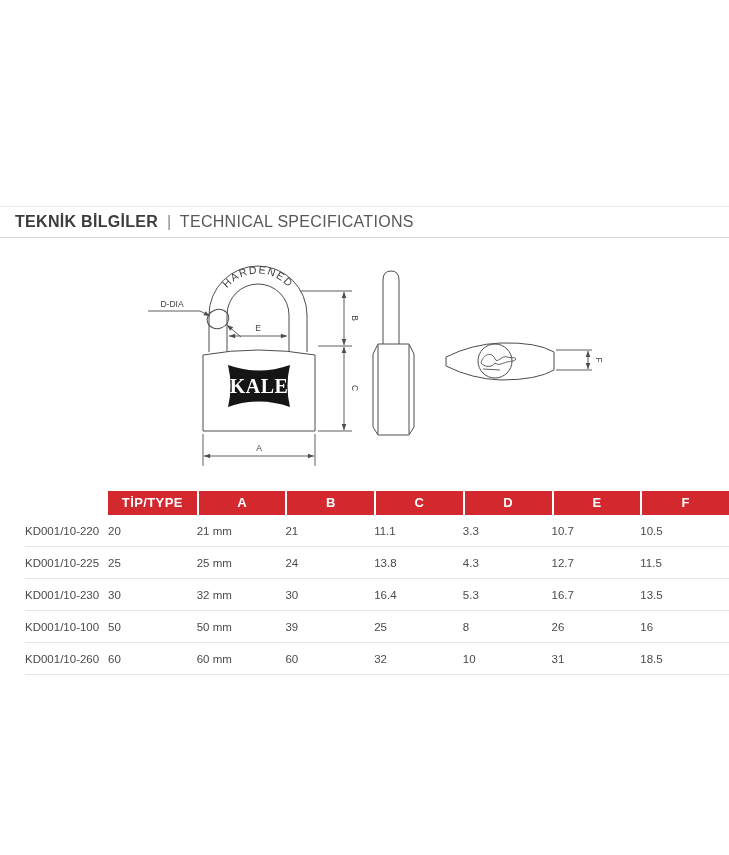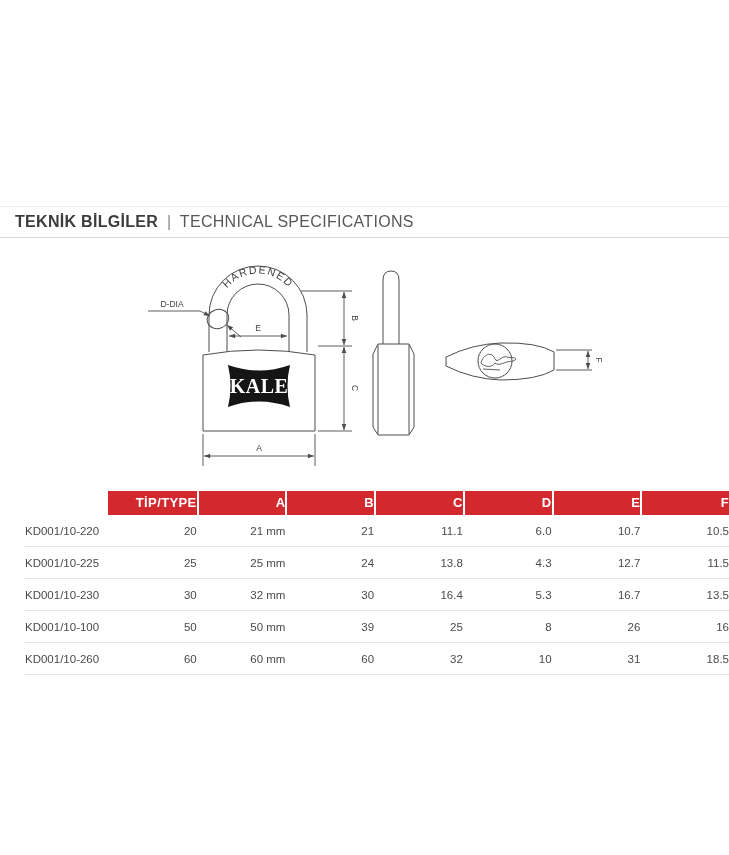--- a/index.html
+++ b/index.html
@@ -39,25 +39,25 @@
   .trow {
     display: grid;
     grid-template-columns: 83px repeat(7, 1fr);
     align-items: center;
   }
   .thead { height: 24px; }
   .th-empty { background: transparent; height: 24px; }
   .th {
     background: #d2282e; color: #ffffff;
     font-weight: bold; font-size: 13px; letter-spacing: .4px;
-    text-align: right; height: 24px; line-height: 24px;
+    text-align: center; height: 24px; line-height: 24px;
   }
   .th + .th { border-left: 2px solid #ffffff; }
   .tr { height: 32px; border-bottom: 1px solid #e4e4e4; }
-  .td { text-align: right; }
+  .td { text-align: left; }
   .td-model { text-align: left; }
 </style>
 </head>
 <body>
 
 <div class="page">
 
   <header class="title-bar">
     <h1>
       <span class="t-bold">TEKNİK BİLGİLER</span>
@@ -155,21 +155,21 @@
       <div class="th">E</div>
       <div class="th">F</div>
     </div>
 
     <div class="trow tr">
       <div class="td td-model">KD001/10-220</div>
       <div class="td">20</div>
       <div class="td">21 mm</div>
       <div class="td">21</div>
       <div class="td">11.1</div>
-      <div class="td">6.0</div>
+      <div class="td">3.3</div>
       <div class="td">10.7</div>
       <div class="td">10.5</div>
     </div>
 
     <div class="trow tr">
       <div class="td td-model">KD001/10-225</div>
       <div class="td">25</div>
       <div class="td">25 mm</div>
       <div class="td">24</div>
       <div class="td">13.8</div>

